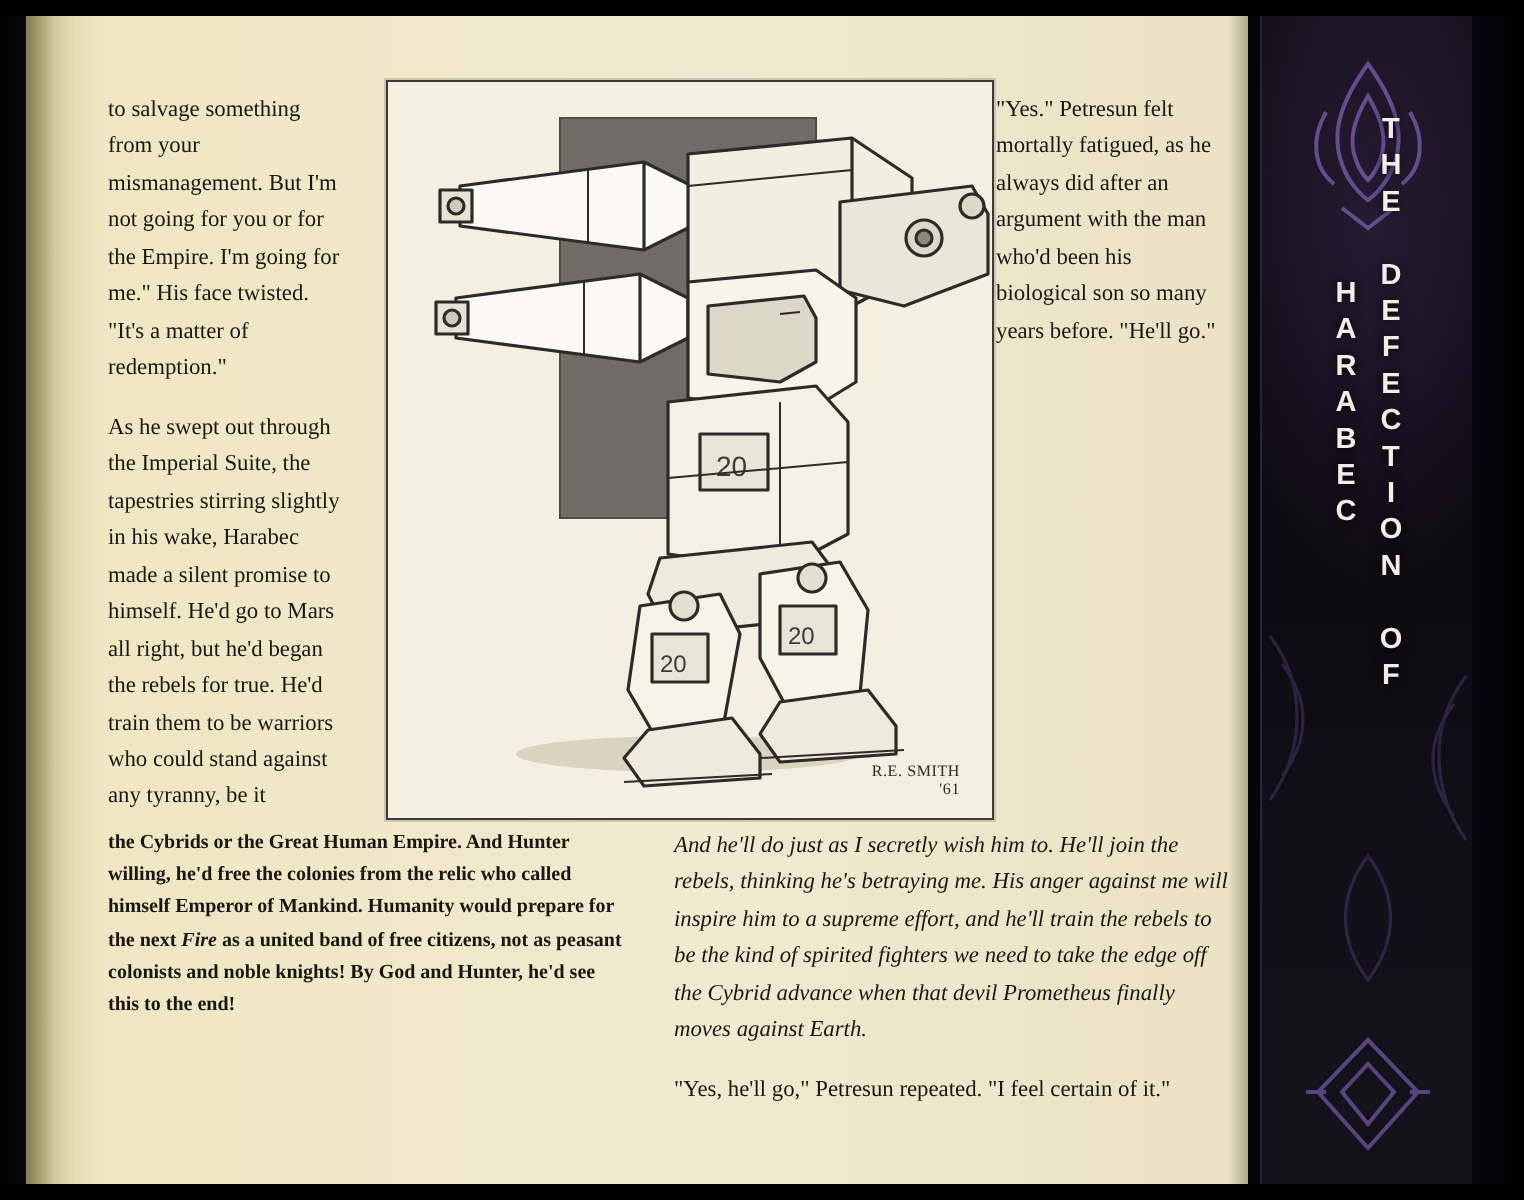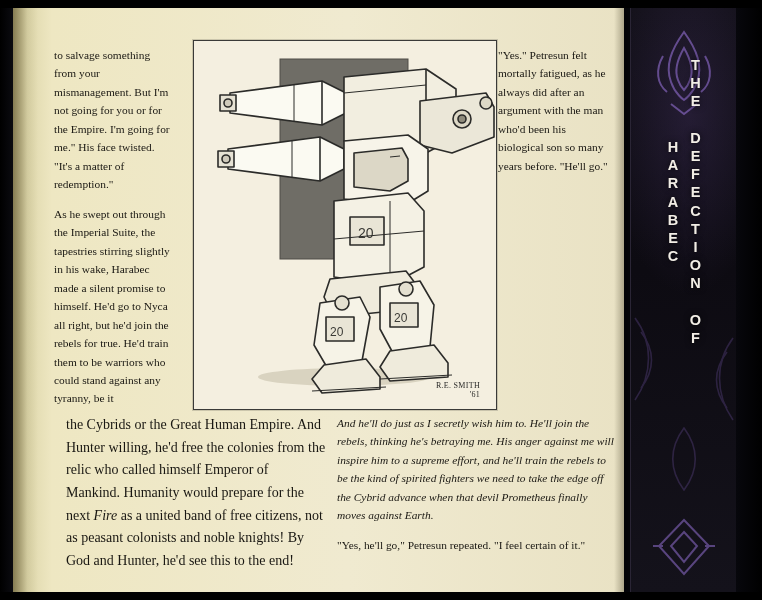--- a/index.html
+++ b/index.html
@@ -76,26 +76,27 @@
     line-height: 1.62;
     color: #191712;
     text-align: left;
   }
   .col p { margin: 0 0 11px 0; }
   .col-left  { left: 42px;  top: 38px;  width: 116px; }
   .col-right { left: 486px; top: 38px;  width: 116px; }
 
   .full-left {
     position: absolute;
-    left: 54px;
+    left: 42px;
     top: 406px;
     width: 260px;
-    font-size: 14px;
+    font-size: 10px;
     line-height: 1.62;
     color: #191712;
+    font-weight: bold;
   }
   .full-left p { margin: 0 0 11px 0; }
 
   .bottom-wide {
     position: absolute;
     left: 325px;
     top: 406px;
     width: 277px;
     font-size: 11.4px;
     line-height: 1.62;
@@ -218,21 +219,21 @@
 <div id="page">
 
   <div class="starfield"></div>
 
   <div class="paper">
     <div class="gutter-shadow"></div>
     <div class="paper-edge-right"></div>
 
     <div class="col col-left">
       <p>to salvage something from your mismanagement. But I'm not going for you or for the Empire. I'm going for me." His face twisted. "It's a matter of redemption."</p>
-      <p>As he swept out through the Imperial Suite, the tapestries stirring slightly in his wake, Harabec made a silent promise to himself. He'd go to Nyca all right, but he'd join the rebels for true. He'd train them to be warriors who could stand against any tyranny, be it</p>
+      <p>As he swept out through the Imperial Suite, the tapestries stirring slightly in his wake, Harabec made a silent promise to himself. He'd go to Mars all right, but he'd began the rebels for true. He'd train them to be warriors who could stand against any tyranny, be it</p>
     </div>
 
     <div class="col col-right">
       <p><span>"Yes." Petresun felt mortally fatigued, as he always did after an argument with the man who'd been his biological son so many years before. "He'll go."</span><em></em></p>
     </div>
 
     <div class="illus">
       <svg width="302" height="368" viewBox="0 0 302 368" xmlns="http://www.w3.org/2000/svg">
         <rect x="0" y="0" width="302" height="368" fill="#f4efe0"></rect>
 

